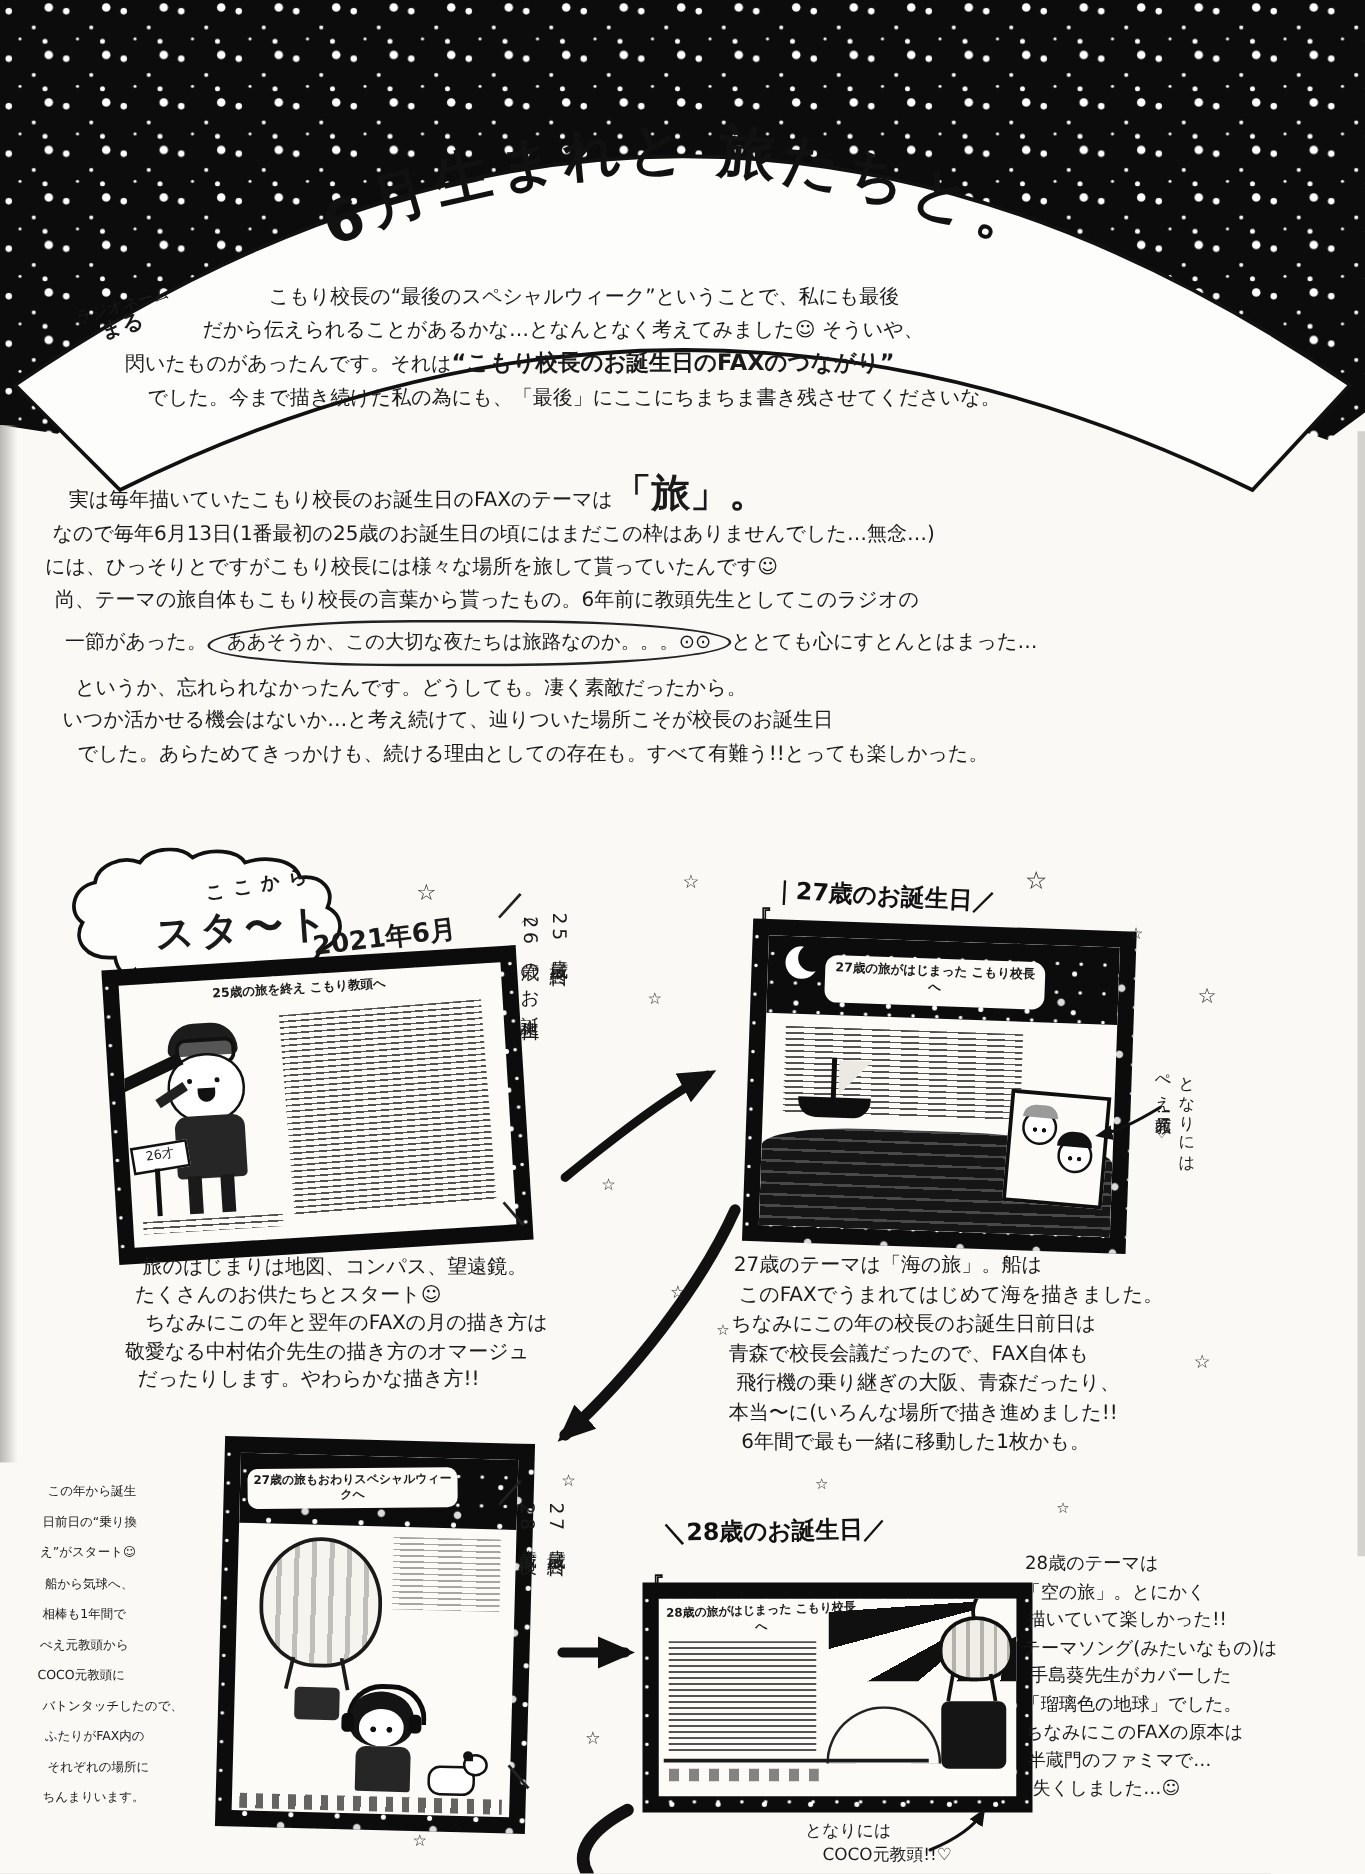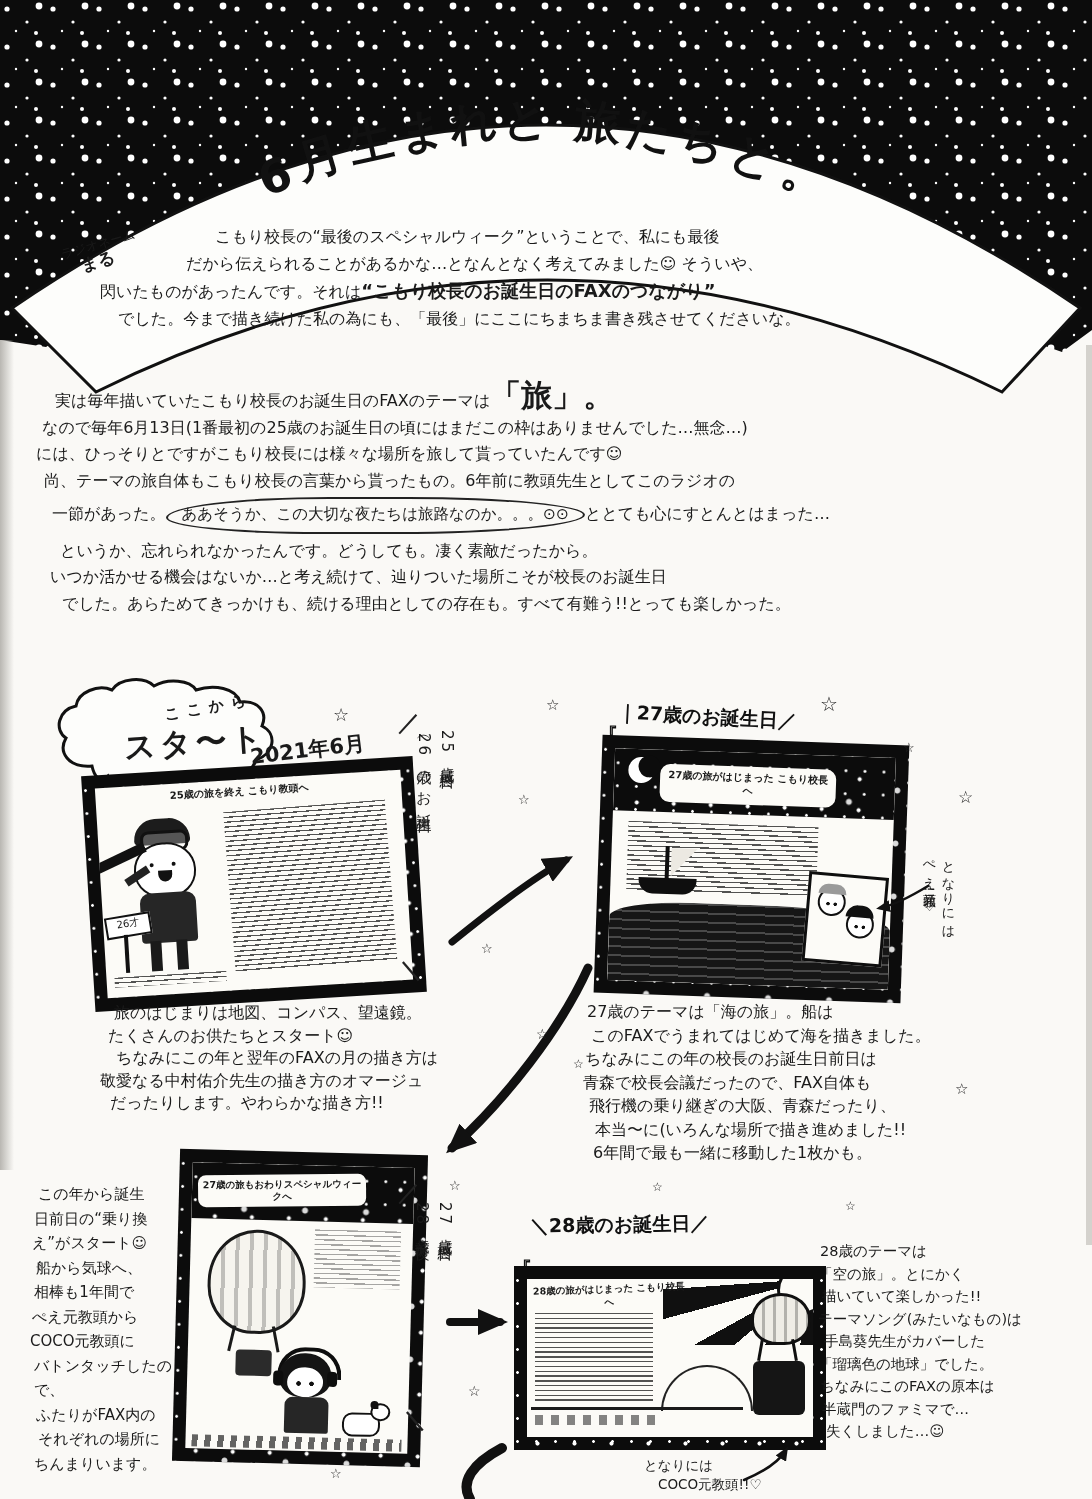--- a/index.html
+++ b/index.html
@@ -36,21 +36,21 @@
   .scrib{background-image:
       repeating-linear-gradient(180deg, rgba(25,25,25,.75) 0 1.3px, transparent 1.3px 4.8px),
       repeating-linear-gradient(90deg, rgba(252,251,247,.9) 0 1.5px, transparent 1.5px 7px);}
   .scrib-light{opacity:.5;}
   .vnote{position:absolute;writing-mode:vertical-rl;font-size:15px;letter-spacing:3px;line-height:23px;}
   .vnote span{display:block;}
   .vnote-sm{font-size:13px;letter-spacing:1px;line-height:19px;}
   .cap{position:absolute;font-size:16px;line-height:22.5px;}
   .cap2{line-height:23.5px;}
   .cap3{font-size:14.5px;line-height:22.5px;}
-  .side{position:absolute;font-size:15px;line-height:24.5px;}
+  .side{position:absolute;font-size:10px;line-height:24.5px;}
   .star{position:absolute;color:#222;z-index:5;}
   .slash{position:absolute;font-size:22px;font-weight:600;color:#222;}
   .bracket{position:absolute;font-size:20px;font-weight:700;color:#111;}
   .faxlabel{position:absolute;font-size:19px;font-weight:600;color:#111;z-index:5;}
   .edge-shadow-left{position:absolute;left:0;top:340px;width:14px;height:830px;
       background:linear-gradient(90deg,#b9b7b2,rgba(185,183,178,0));}
   .edge-shadow-right{position:absolute;right:0;top:345px;width:6px;height:900px;background:#d4d2cd;}
 </style>
 </head>
 <body>
@@ -76,21 +76,21 @@
 
   <div class="title-arch"><span style="transform: translateY(57.5px) rotate(-19.8deg);">6</span><span style="transform: translateY(38.5px) rotate(-16.2deg);">月</span><span style="transform: translateY(23.3px) rotate(-12.6deg);">生</span><span style="transform: translateY(11.9px) rotate(-9deg);">ま</span><span style="transform: translateY(4.3px) rotate(-5.4deg);">れ</span><span style="transform: translateY(0.5px) rotate(-1.8deg);">と</span><span style="transform: translateY(0.5px) rotate(1.8deg);"> </span><span style="transform: translateY(4.3px) rotate(5.4deg);">旅</span><span style="transform: translateY(11.9px) rotate(9deg);">た</span><span style="transform: translateY(23.3px) rotate(12.6deg);">ち</span><span style="transform: translateY(38.5px) rotate(16.2deg);">と</span><span style="transform: translateY(57.5px) rotate(19.8deg);">。</span></div>
 
   <div class="radio">
     <div>ラジオネーム</div>
     <div class="rn2">まる</div>
   </div>
 
   <div class="intro">
     <span class="line" style="margin-left:120px">こもり校長の“最後のスペシャルウィーク”ということで、私にも最後</span>
-    <span class="line" style="margin-left:91px">だから伝えられることがあるかな…となんとなく考えてみました☺ そういや、</span>
+    <span class="line" style="margin-left:67px">だから伝えられることがあるかな…となんとなく考えてみました☺ そういや、</span>
     <span class="line" style="margin-left:5px"><span>閃いたものがあったんです。それは</span><span class="em-md">“こもり校長のお誕生日のFAXのつながり”</span></span>
     <span class="line" style="margin-left:23px">でした。今まで描き続けた私の為にも、「最後」にここにちまちま書き残させてくださいな。</span>
   </div>
 
   <div class="bodytext">
     <span class="line" style="margin-left:19px"><span>実は毎年描いていたこもり校長のお誕生日のFAXのテーマは</span><span class="em-big">「旅」。</span></span>
     <span class="line" style="margin-left:6px">なので毎年6月13日(1番最初の25歳のお誕生日の頃にはまだこの枠はありませんでした…無念…)</span>
     <span class="line" style="margin-left:0px">には、ひっそりとですがこもり校長には様々な場所を旅して貰っていたんです☺</span>
     <span class="line" style="margin-left:8px">尚、テーマの旅自体もこもり校長の言葉から貰ったもの。6年前に教頭先生としてこのラジオの</span>
     <span class="line" style="margin-left:16px;margin-top:3px;margin-bottom:4px"><span>一節があった。</span><span class="oval">ああそうか、この大切な夜たちは旅路なのか。。。⊙⊙</span><span>ととても心にすとんとはまった…</span></span>
@@ -171,21 +171,21 @@
     <span>となりには</span>
     <span>ぺえ元教頭!!♡</span>
   </div>
 
   <div class="cap cap2" style="left:583px;top:1000px;width:490px;">
     <span class="line" style="margin-left:4px">27歳のテーマは「海の旅」。船は</span>
     <span class="line" style="margin-left:8px">このFAXでうまれてはじめて海を描きました。</span>
     <span class="line" style="margin-left:2px">ちなみにこの年の校長のお誕生日前日は</span>
     <span class="line" style="margin-left:0px">青森で校長会議だったので、FAX自体も</span>
     <span class="line" style="margin-left:6px">飛行機の乗り継ぎの大阪、青森だったり、</span>
-    <span class="line" style="margin-left:12px">本当〜に(いろんな場所で描き進めました!!</span>
+    <span class="line" style="margin-left:0px">本当〜に(いろんな場所で描き進めました!!</span>
     <span class="line" style="margin-left:10px">6年間で最も一緒に移動した1枚かも。</span>
   </div>
 
   <div class="side" style="left:30px;top:1182px;width:165px;">
     <span class="line" style="margin-left:8px">この年から誕生</span>
     <span class="line" style="margin-left:4px">日前日の“乗り換</span>
     <span class="line" style="margin-left:2px">え”がスタート☺</span>
     <span class="line" style="margin-left:6px">船から気球へ、</span>
     <span class="line" style="margin-left:4px">相棒も1年間で</span>
     <span class="line" style="margin-left:2px">ぺえ元教頭から</span>

